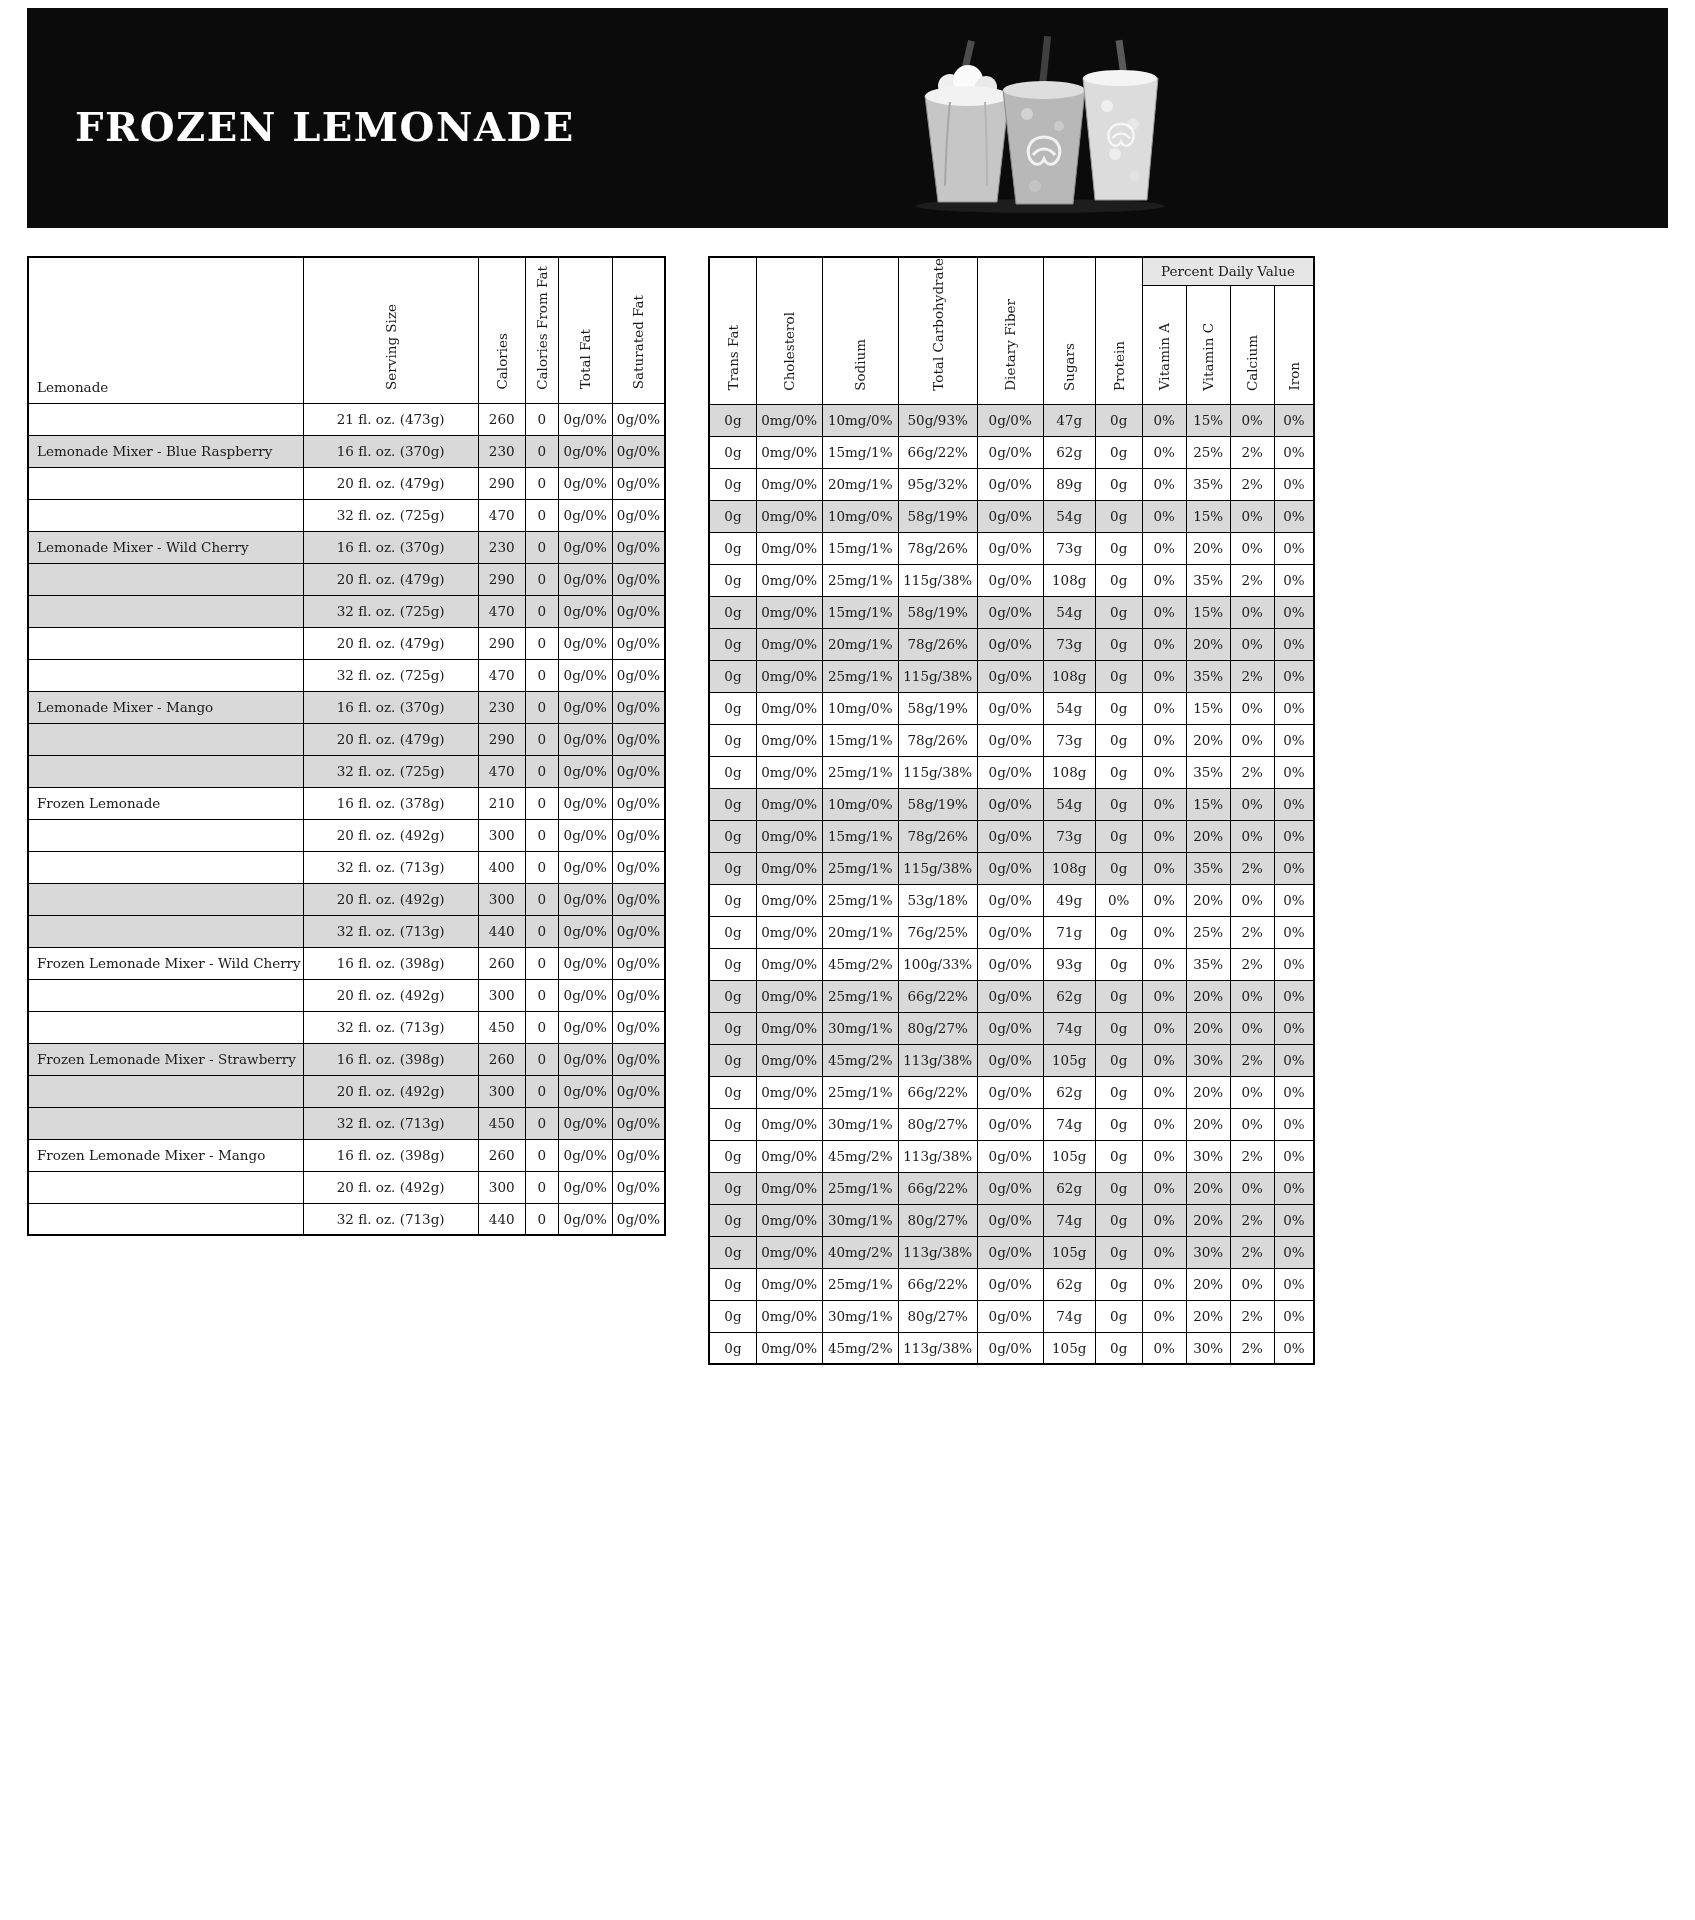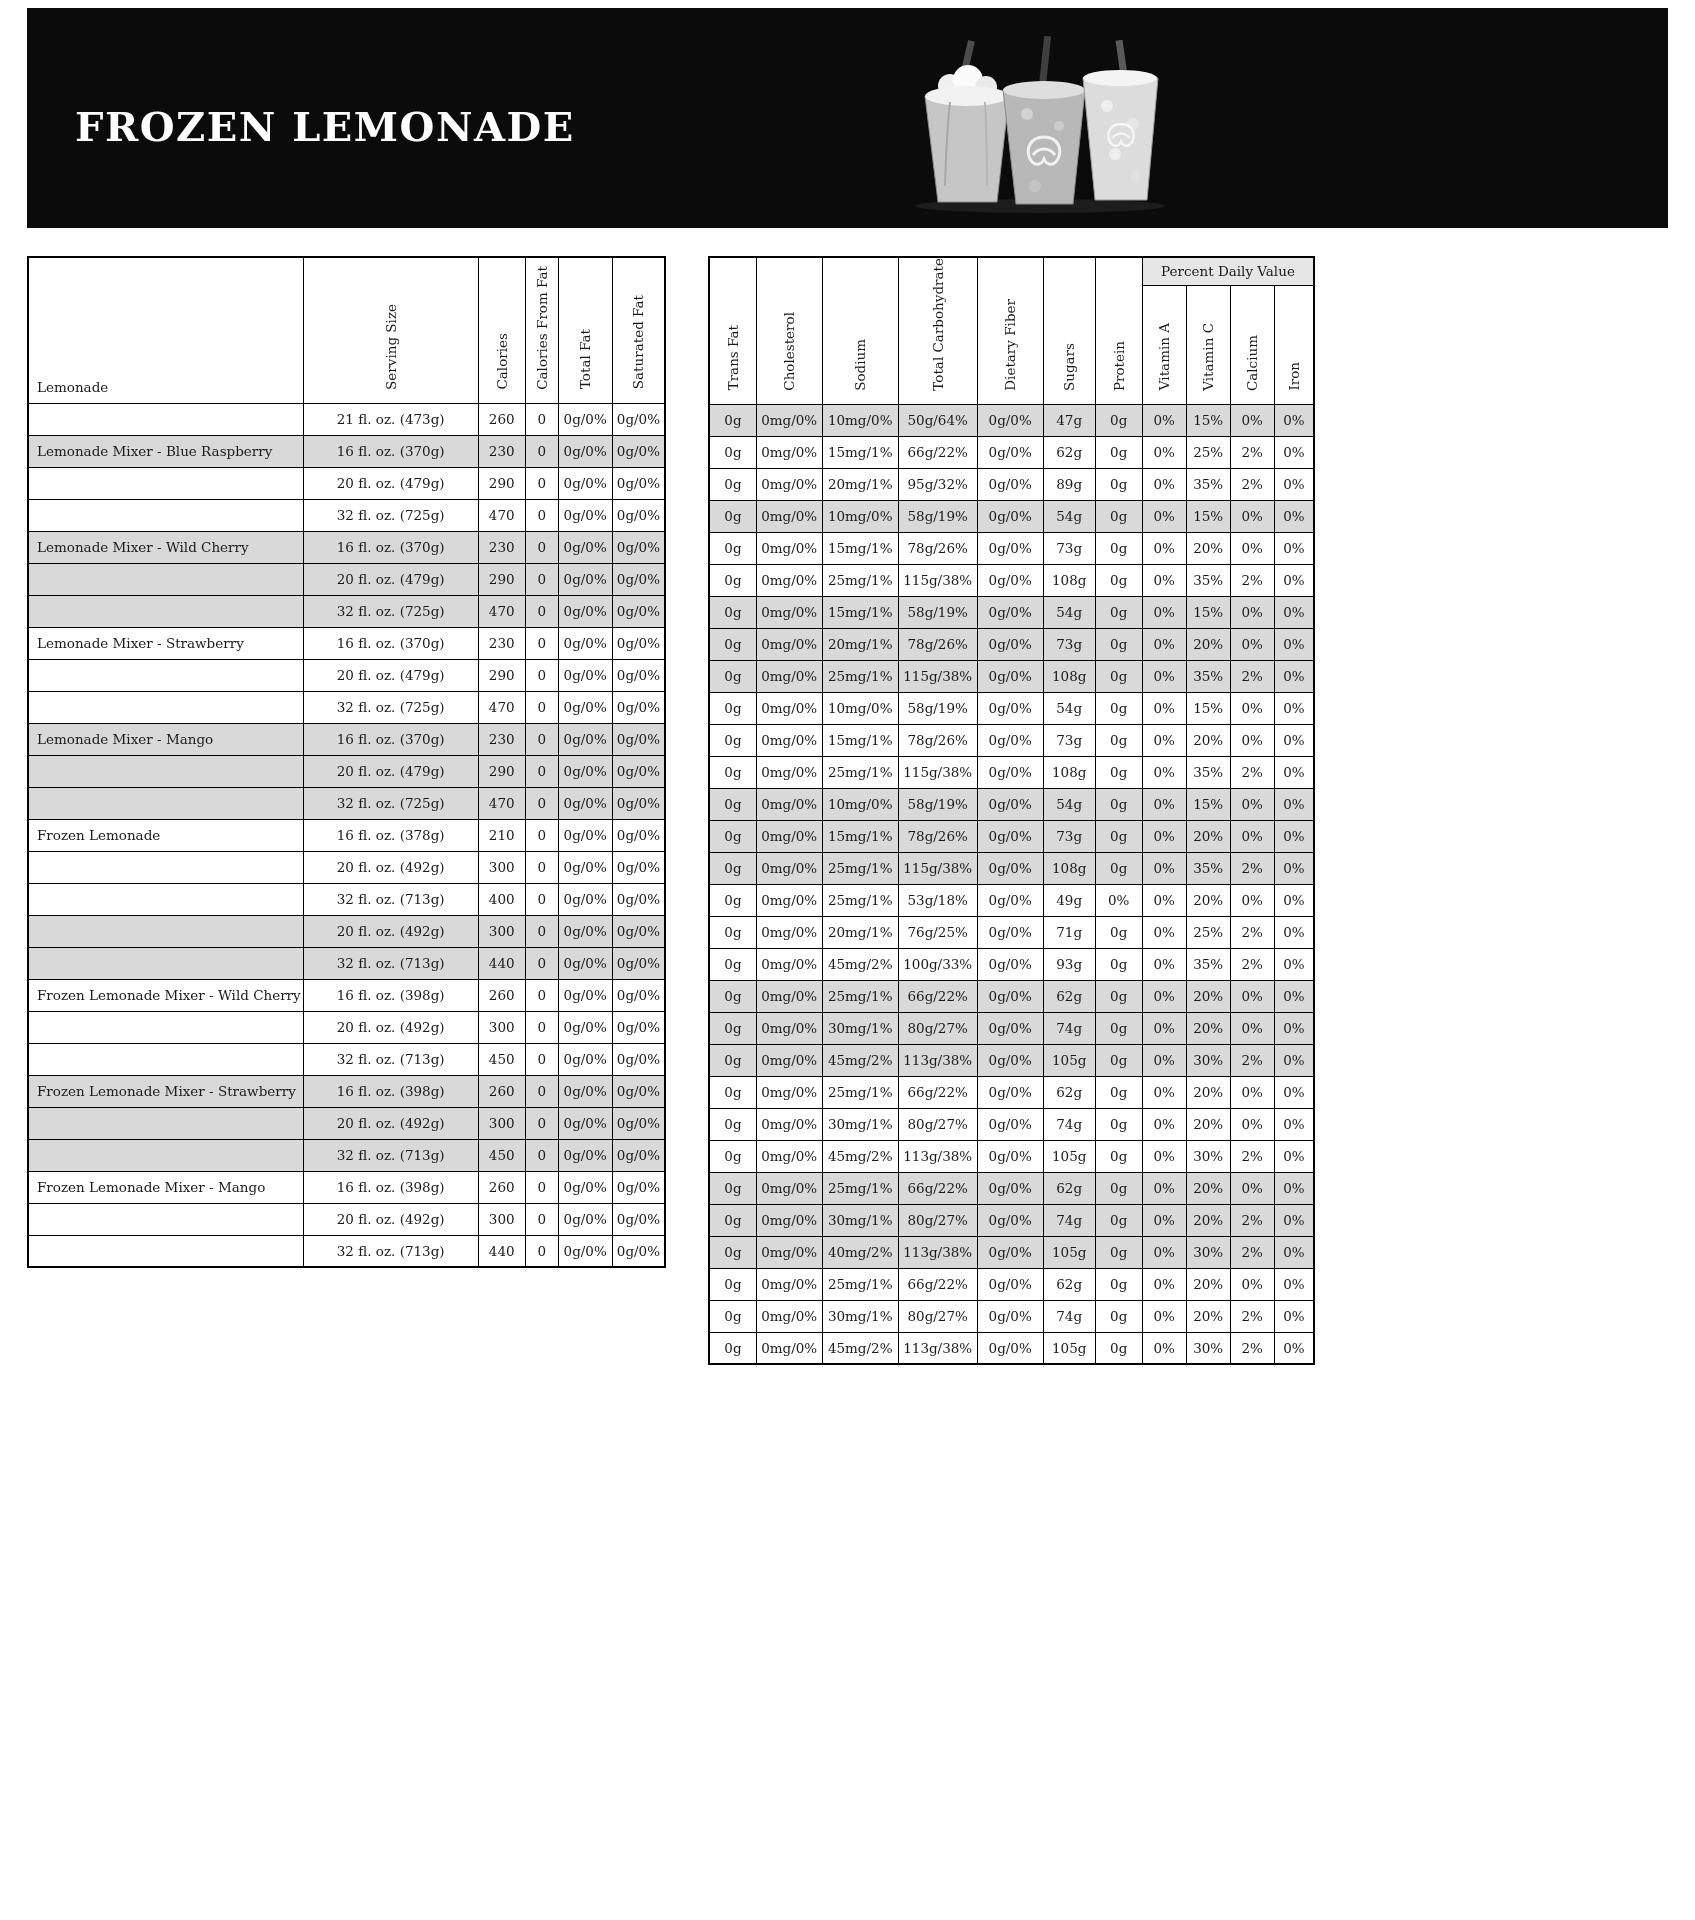--- a/index.html
+++ b/index.html
@@ -163,28 +163,20 @@
           </tr>
           <tr class="shaded">
             <td class="name-cell"></td>
             <td>32 fl. oz. (725g)</td>
             <td>470</td>
             <td>0</td>
             <td>0g/0%</td>
             <td>0g/0%</td>
           </tr>
           <tr>
-            <td class="name-cell">Lemonade Mixer - Strawberry</td>
-            <td>16 fl. oz. (370g)</td>
-            <td>230</td>
-            <td>0</td>
-            <td>0g/0%</td>
-            <td>0g/0%</td>
-          </tr>
-          <tr>
             <td class="name-cell"></td>
             <td>20 fl. oz. (479g)</td>
             <td>290</td>
             <td>0</td>
             <td>0g/0%</td>
             <td>0g/0%</td>
           </tr>
           <tr>
             <td class="name-cell"></td>
             <td>32 fl. oz. (725g)</td>
@@ -362,21 +354,21 @@
           <th class="vert short"><span>Vitamin C</span></th>
           <th class="vert short"><span>Calcium</span></th>
           <th class="vert short"><span>Iron</span></th>
         </tr>
       </thead>
       <tbody>
           <tr class="shaded">
             <td>0g</td>
             <td>0mg/0%</td>
             <td>10mg/0%</td>
-            <td>50g/64%</td>
+            <td>50g/93%</td>
             <td>0g/0%</td>
             <td>47g</td>
             <td>0g</td>
             <td>0%</td>
             <td>15%</td>
             <td>0%</td>
             <td>0%</td>
           </tr>
           <tr>
             <td>0g</td>

